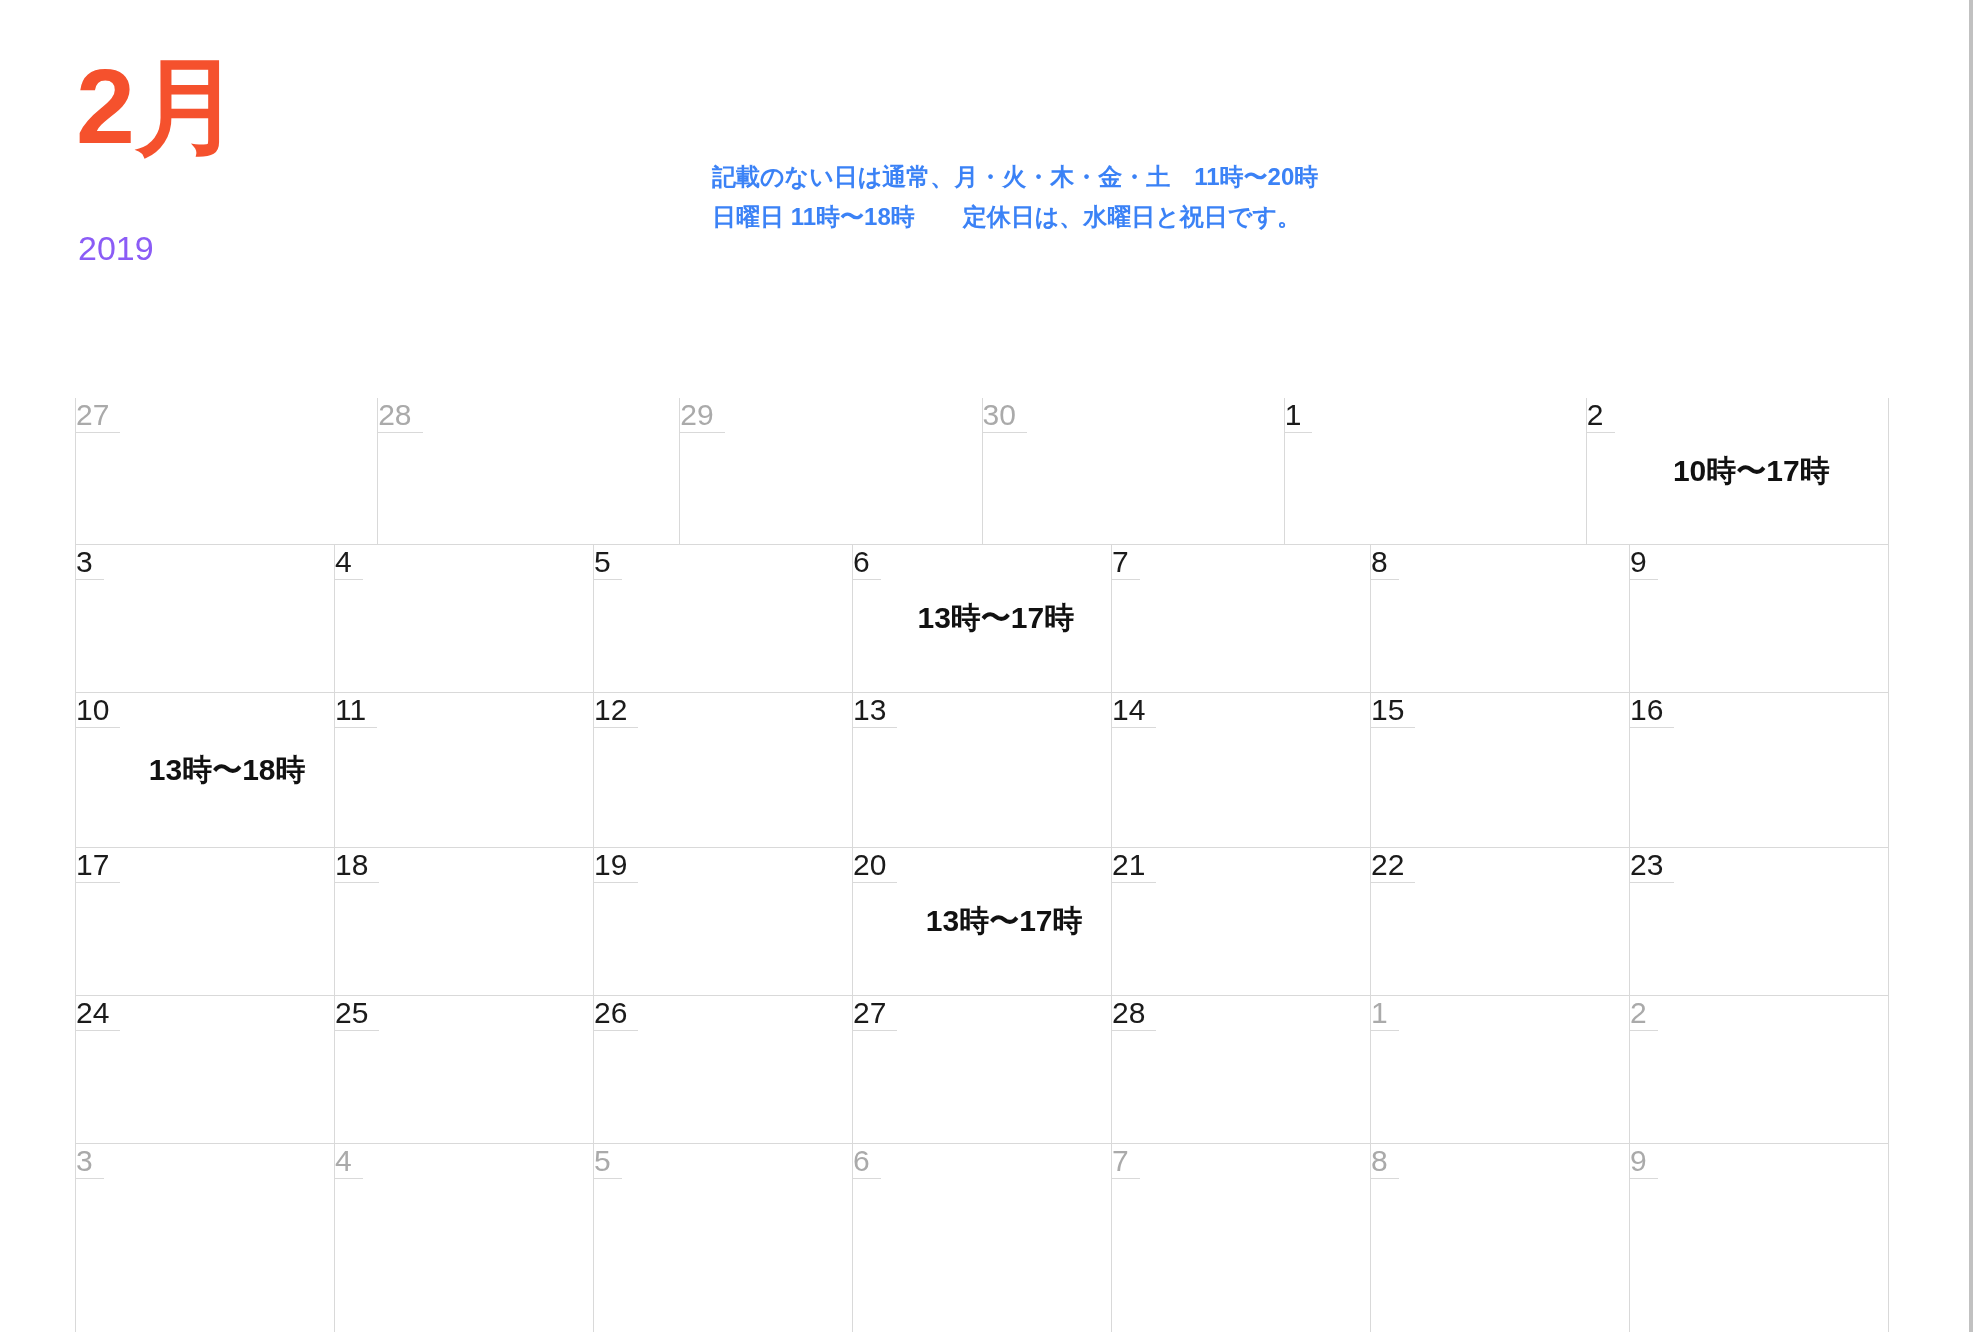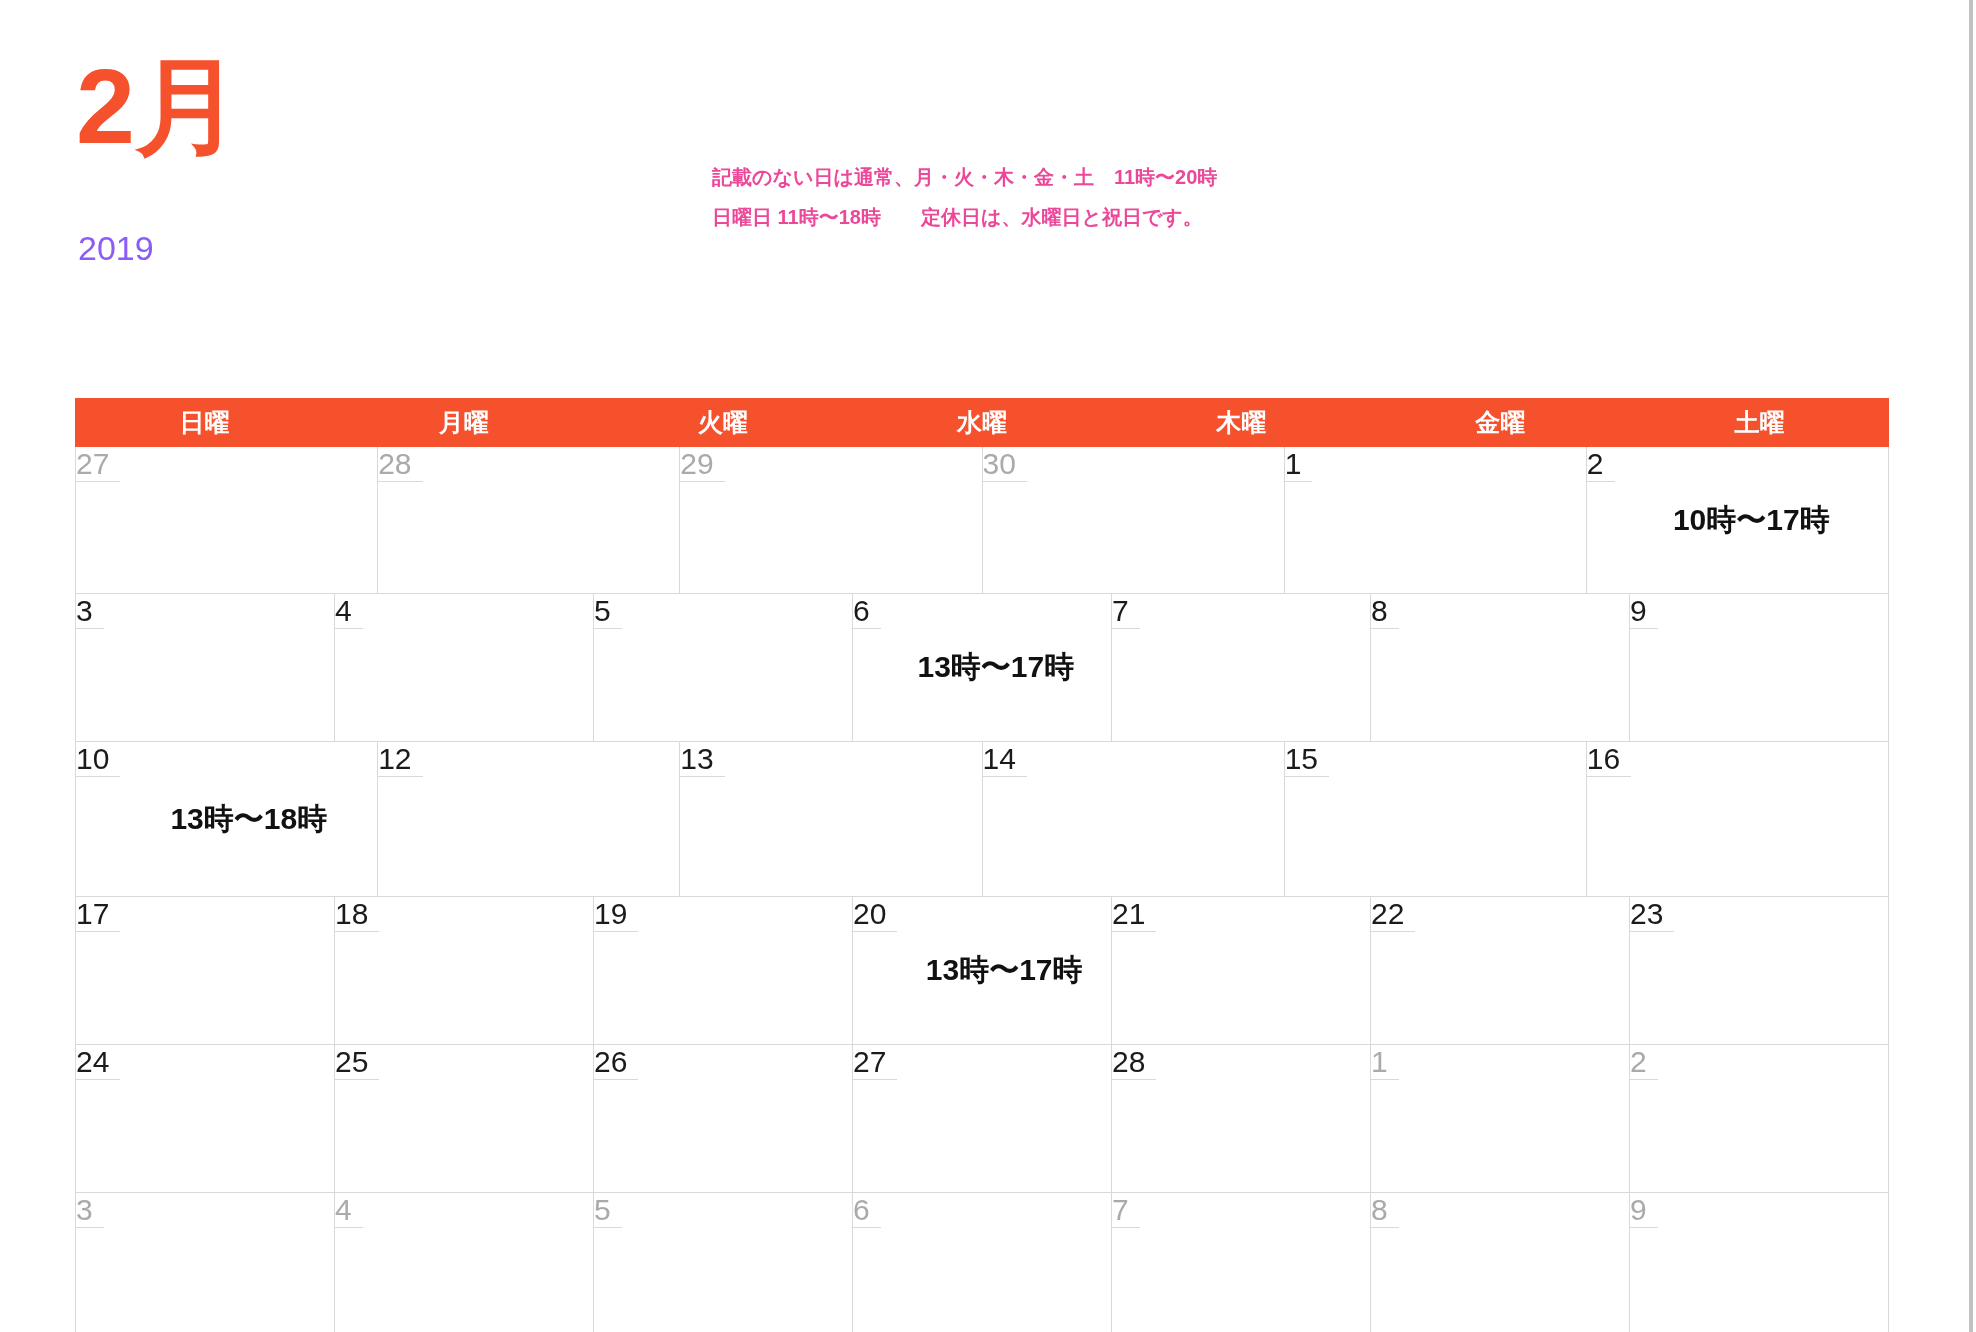--- a/index.html
+++ b/index.html
@@ -33,24 +33,24 @@
     color: #8b5cf6;
   }
 
   
   .notes {
     position: absolute;
     left: 712px;
     top: 157px;
   }
   .note-line {
-    font-size: 20px;
+    font-size: 24px;
     font-weight: bold;
     line-height: 40px;
-    color: #ec4899;
+    color: #3b82f6;
     white-space: nowrap;
   }
   .note-line + .note-line { }
 
   
   .calendar {
     position: absolute;
     left: 75px;
     top: 398px;
     width: 1814px;
@@ -131,29 +131,20 @@
 
   <div class="month-title">2月</div>
   <div class="year-title">2019</div>
 
   <div class="notes">
     <div class="note-line">記載のない日は通常、月・火・木・金・土　11時〜20時</div>
     <div class="note-line">日曜日 11時〜18時　　定休日は、水曜日と祝日です。</div>
   </div>
 
   <div class="calendar">
-    <div class="cal-header">
-      <div class="dow">日曜</div>
-      <div class="dow">月曜</div>
-      <div class="dow">火曜</div>
-      <div class="dow">水曜</div>
-      <div class="dow">木曜</div>
-      <div class="dow">金曜</div>
-      <div class="dow">土曜</div>
-    </div>
     <div id="weeks">
         <div class="week-row">
           <div class="day-cell">
             <div class="day-num muted">27</div>
             <div class="day-body"></div>
           </div>
           <div class="day-cell">
             <div class="day-num muted">28</div>
             <div class="day-body"></div>
           </div>
@@ -203,20 +194,24 @@
             <div class="day-num">9</div>
             <div class="day-body"></div>
           </div>
         </div>
         <div class="week-row">
           <div class="day-cell">
             <div class="day-num">10</div>
             <div class="day-body">13時〜18時</div>
           </div>
           <div class="day-cell">
+            <div class="day-num">11</div>
+            <div class="day-body"></div>
+          </div>
+          <div class="day-cell">
             <div class="day-num">12</div>
             <div class="day-body"></div>
           </div>
           <div class="day-cell">
             <div class="day-num">13</div>
             <div class="day-body"></div>
           </div>
           <div class="day-cell">
             <div class="day-num">14</div>
             <div class="day-body"></div>

